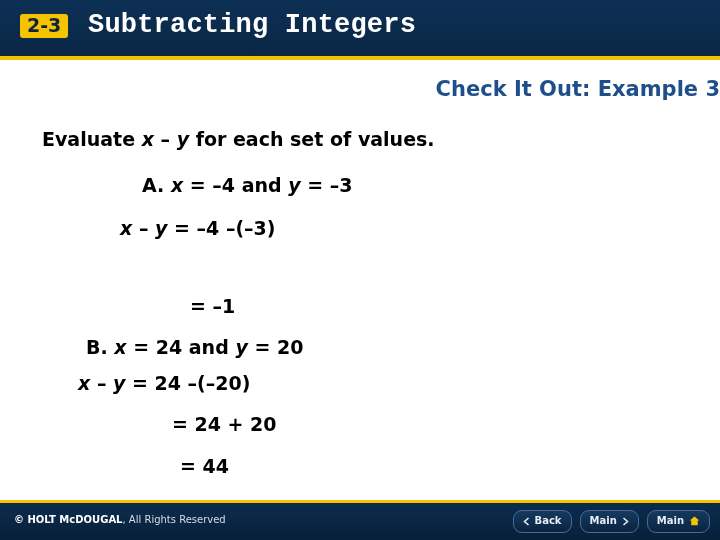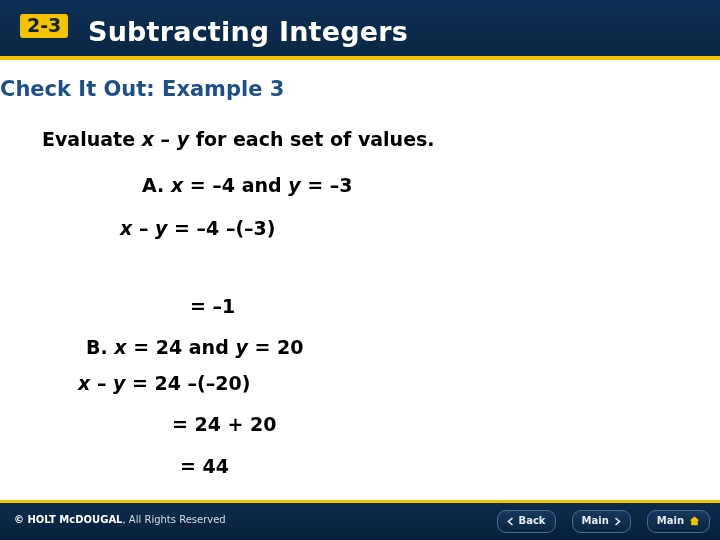--- a/index.html
+++ b/index.html
@@ -30,34 +30,35 @@
     background:#f5c400;
     color:#11243d;
     font-weight:bold;
     font-size:19px;
     padding:2px 7px 3px 7px;
     border-radius:3px;
     line-height:1;
     font-family:"DejaVu Sans", sans-serif;
   }
   .header-title{
-    position:absolute;left:88px;top:16px;
+    position:absolute;left:88px;top:10px;
     color:#ffffff;
     font-size:27px;
     font-weight:bold;
     letter-spacing:0.2px;
     white-space:nowrap;
+    font-family:Liberation Mono, monospace;
   }
   
   .body{
     position:absolute;left:0;top:60px;width:720px;height:440px;
     background:#ffffff;
   }
   .subtitle{
-    position:absolute;top:17px;width:720px;text-align:left;
+    position:absolute;top:17px;width:720px;text-align:right;
     color:#1e4f8a;
     font-size:21px;
     font-weight:bold;
   }
   .line{
     position:absolute;
     color:#000000;
     font-size:19px;
     font-weight:bold;
     white-space:nowrap;
@@ -84,21 +85,21 @@
   }
   .copyright{
     position:absolute;left:14px;top:14px;
     color:#d8dde4;
     font-size:10px;
     white-space:nowrap;
   }
   .copyright .holt{font-weight:bold;color:#ffffff;text-align:right;}
   .nav{
     position:absolute;right:10px;top:10px;
-    display:flex;gap:16px;align-items:center;
+    display:flex;gap:8px;align-items:center;
   }
   .navbtn{
     display:flex;align-items:center;gap:5px;
     background:linear-gradient(to bottom,#16395f 0%,#0a2442 100%);
     border:1px solid #4a6c92;
     border-radius:9px;
     color:#e6ecf4;
     font-size:10px;
     font-weight:bold;
     padding:3px 9px 4px 9px;

